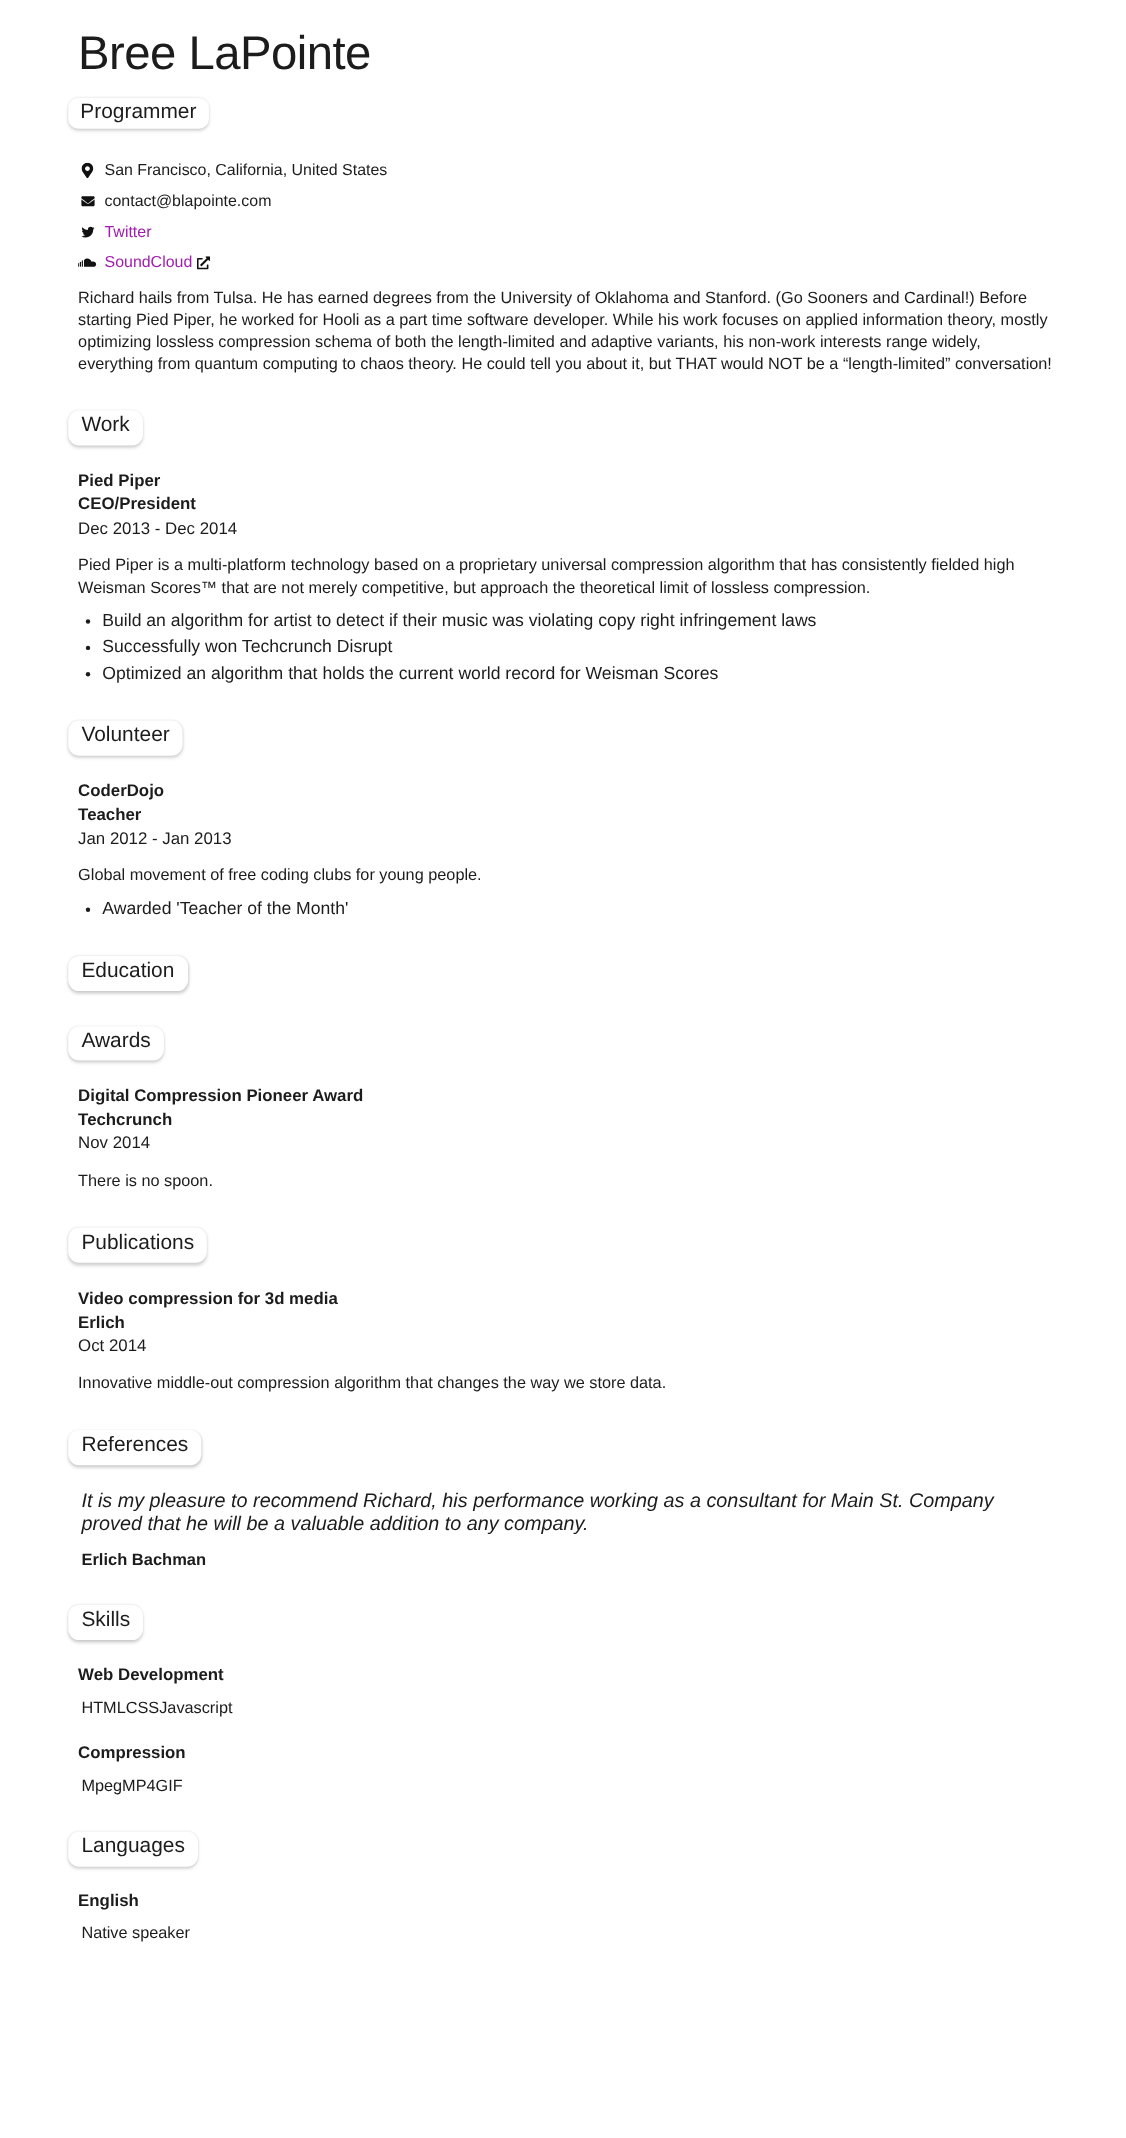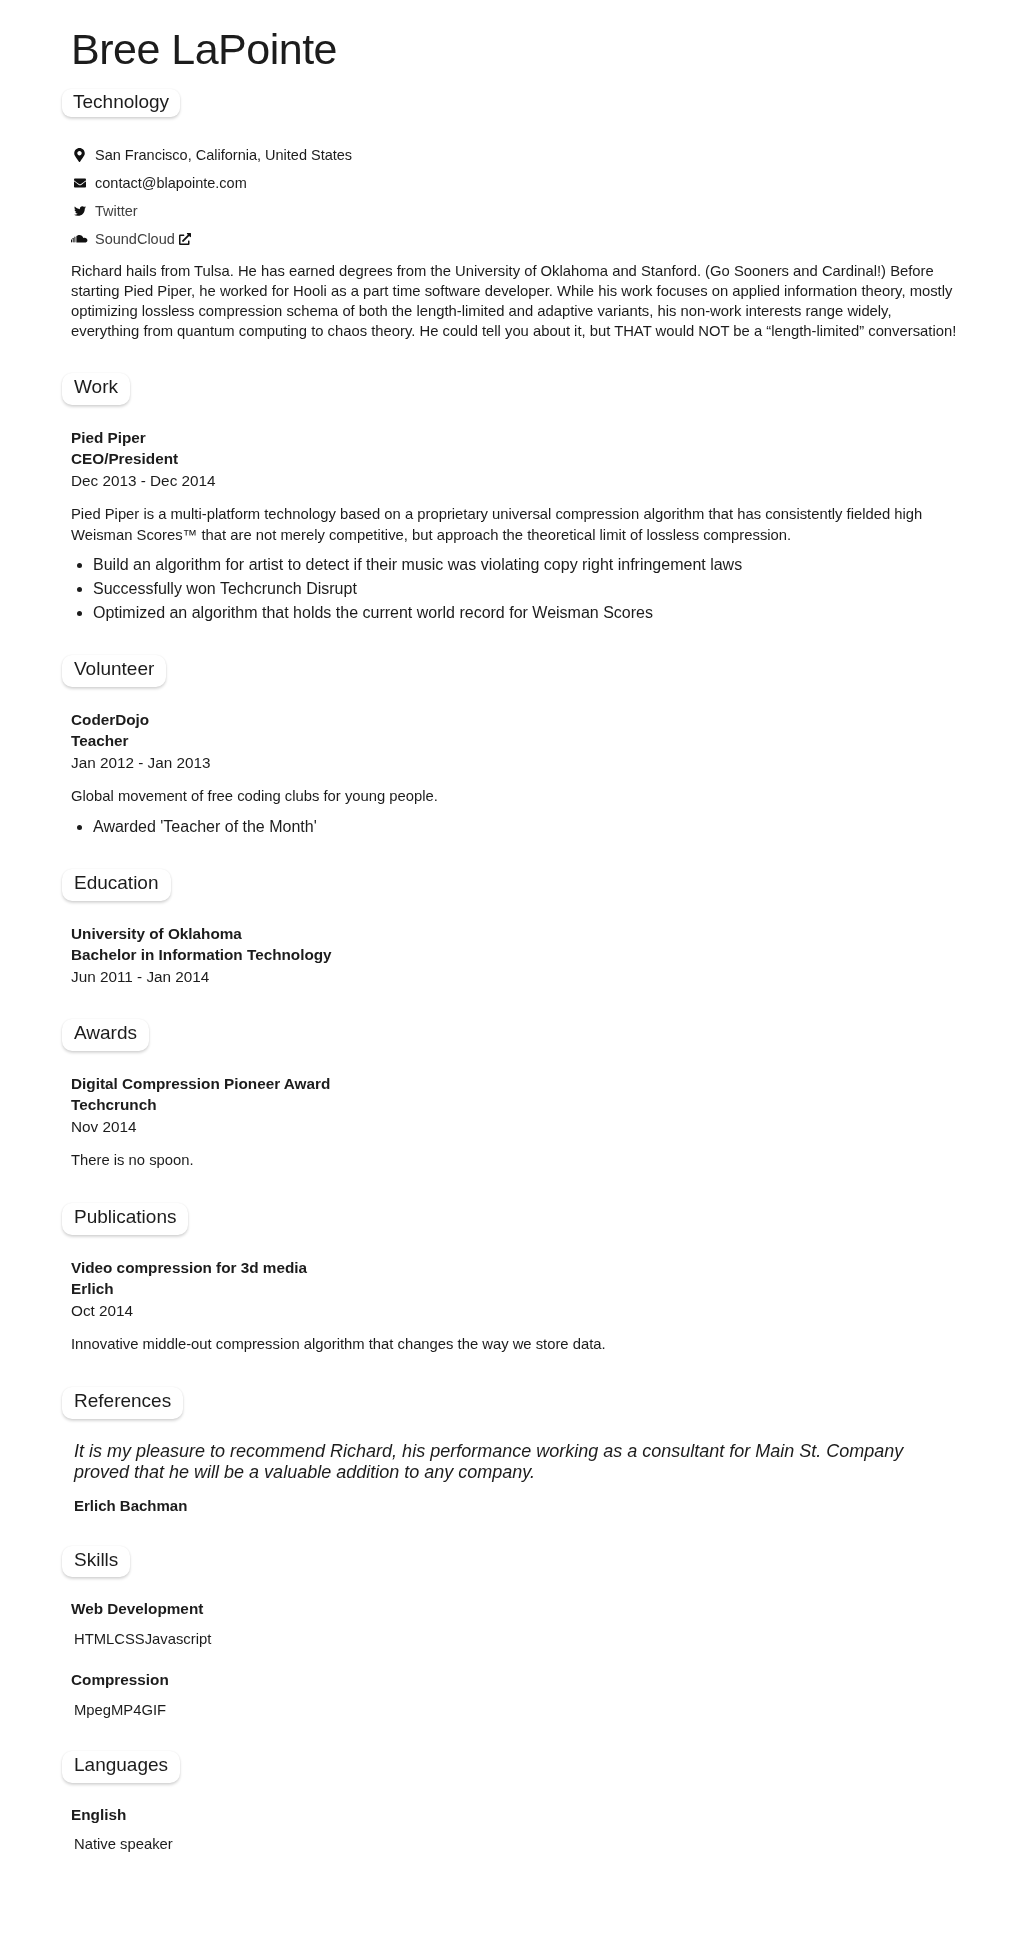--- a/index.html
+++ b/index.html
@@ -45,21 +45,21 @@
     width: 17px;
     margin-right: 7px;
     display: inline-flex;
     justify-content: center;
     align-items: center;
     flex: 0 0 auto;
   }
   .contact-icon svg { fill: #111; display: block; }
   .ext-icon { margin-left: 4px; display: inline-flex; }
   .ext-icon svg { fill: #111; display: block; }
-  .contact-row a { color: #404040; text-decoration: none; display: inline-flex; align-items: center; }
+  .contact-row a { color: #a21caf; text-decoration: none; display: inline-flex; align-items: center; }
 
   
   .summary {
     margin: 14px 0 0 0;
     font-size: 14.8px;
     line-height: 20px;
   }
 
   
   h2.section-h {
@@ -120,21 +120,21 @@
     font-size: 14.8px;
   }
 </style>
 </head>
 <body>
 
 <div class="page">
 
   <h1 class="name">Bree LaPointe</h1>
   <div>
-    <span class="pill label-pill">Technology</span>
+    <span class="pill label-pill">Programmer</span>
   </div>
 
   <div class="contact">
     <div class="contact-row">
       <span class="contact-icon">
         <svg width="11" height="14" viewBox="0 0 384 512">
             <path d="M172.3 501.7C27 291 0 269.4 0 192 0 86 86 0 192 0s192 86 192 192c0 77.4-27 99-172.3 309.7-9.5 13.8-29.9 13.8-39.4 0zM192 272c44.2 0 80-35.8 80-80s-35.8-80-80-80-80 35.8-80 80 35.8 80 80 80z"></path>
           </svg>
       </span>
       <span>San Francisco, California, United States</span>
@@ -195,25 +195,20 @@
     <div class="entry-line bold">CoderDojo</div>
     <div class="entry-line bold">Teacher</div>
     <div class="entry-line">Jan 2012 - Jan 2013</div>
     <p class="entry-summary">Global movement of free coding clubs for young people.</p>
     <ul class="highlights">
       <li>Awarded 'Teacher of the Month'</li>
     </ul>
   </div>
 
   <h2 class="section-h"><span class="pill">Education</span></h2>
-  <div>
-    <div class="entry-line bold">University of Oklahoma</div>
-    <div class="entry-line bold">Bachelor in Information Technology</div>
-    <div class="entry-line">Jun 2011 - Jan 2014</div>
-  </div>
 
   <h2 class="section-h"><span class="pill">Awards</span></h2>
   <div>
     <div class="entry-line bold">Digital Compression Pioneer Award</div>
     <div class="entry-line bold">Techcrunch</div>
     <div class="entry-line">Nov 2014</div>
     <p class="entry-summary">There is no spoon.</p>
   </div>
 
   <h2 class="section-h"><span class="pill">Publications</span></h2>

